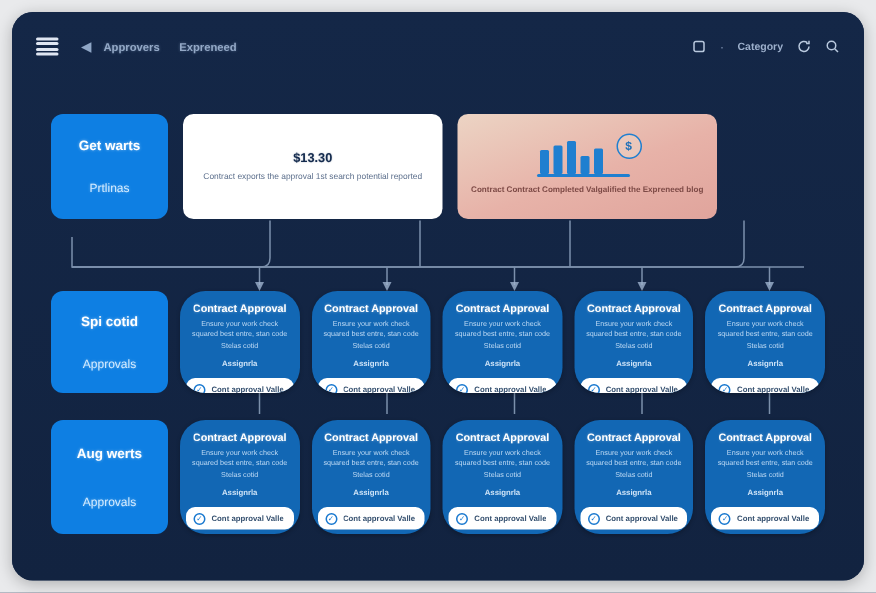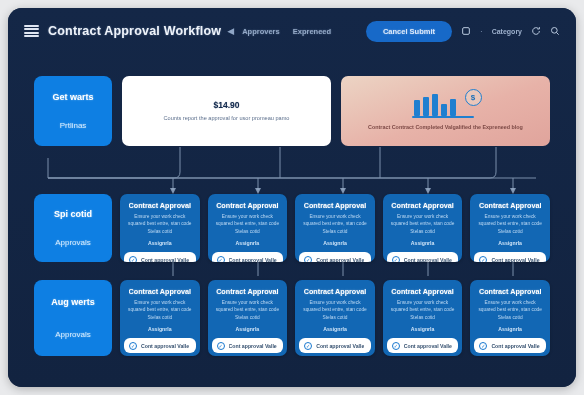--- a/index.html
+++ b/index.html
@@ -132,21 +132,21 @@
     display: flex; align-items: center; justify-content: center;
   }
   .chart-caption {
     color: #7d4a46; font-size: 5.4px; line-height: 1.5;
     text-align: center; font-weight: 600;
   }
 
   
   .node {
     flex: 1 1 0; min-width: 0;
-    border-radius: 7px; overflow: hidden;
+    border-radius: 17px; overflow: hidden;
     background: #1267b4;
     display: flex; flex-direction: column;
     box-shadow: 0 1px 3px rgba(0,0,0,.22);
   }
   .node-body {
     flex: 1 1 auto;
     padding: 7px 6px 6px;
     display: flex; flex-direction: column;
     align-items: center; justify-content: center; gap: 3px;
   }
@@ -187,28 +187,26 @@
 <div class="app-shell">
   <div class="canvas">
 
     <div class="header">
       <div class="hamburger">
         <i></i>
           <i></i>
           <i></i>
           <i></i>
       </div>
-      <div class="title">Contract Approval Workflow</div>
       <div class="chev">◀</div>
       <div class="hnav">
         <span>Approvers</span>
         <span>Expreneed</span>
       </div>
       <div class="hright">
-        <button class="cta">Cancel Submit</button>
         <span class="ico">
           <svg width="10" height="10" viewBox="0 0 12 12" fill="none" stroke="currentColor" stroke-width="1.2">
             <rect x="2" y="2" width="8" height="8" rx="1.5"></rect>
           </svg>
         </span>
         <span class="dotsep">·</span>
         <span class="hlabel">Category</span>
         <span class="ico">
           <svg width="10" height="10" viewBox="0 0 12 12" fill="none" stroke="currentColor" stroke-width="1.2">
             <path d="M10 6a4 4 0 1 1-1.4-3.05"></path>
@@ -250,29 +248,29 @@
         </g>
         <g fill="#9fb4cf" opacity=".8">
           <polygon points="165,140 162,134 168,134"></polygon>
           <polygon points="250,140 247,134 253,134"></polygon>
           <polygon points="335,140 332,134 338,134"></polygon>
           <polygon points="420,140 417,134 423,134"></polygon>
           <polygon points="505,140 502,134 508,134"></polygon>
         </g>
       </svg>
 
-      <div class="row" style="left:26px; top:22px; width:516px; height:70px; gap:10px;">
+      <div class="row" style="left:26px; top:22px; width:444px; height:70px; gap:10px;">
         <div class="stage">
           <div class="stage-title">Get warts</div>
           <div class="stage-sub">Prtlinas</div>
         </div>
 
         <div class="mcard">
-          <div class="mcard-value">$14.90</div>
-          <div class="mcard-desc">Counts report the approval for usor promeau pamo</div>
+          <div class="mcard-value">$13.30</div>
+          <div class="mcard-desc">Contract exports the approval 1st search potential reported</div>
         </div>
 
         <div class="chartcard">
           <div class="chartwrap">
             <div class="bars">
               <i style="height:67%"></i>
                 <i style="height:79%"></i>
                 <i style="height:92%"></i>
                 <i style="height:50%"></i>
                 <i style="height:71%"></i>

